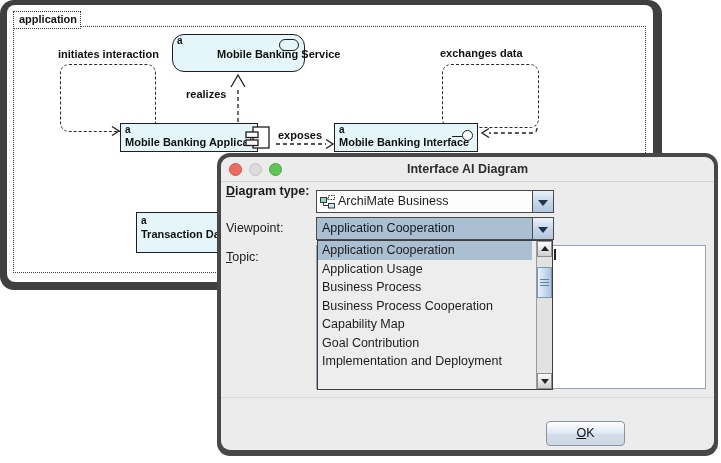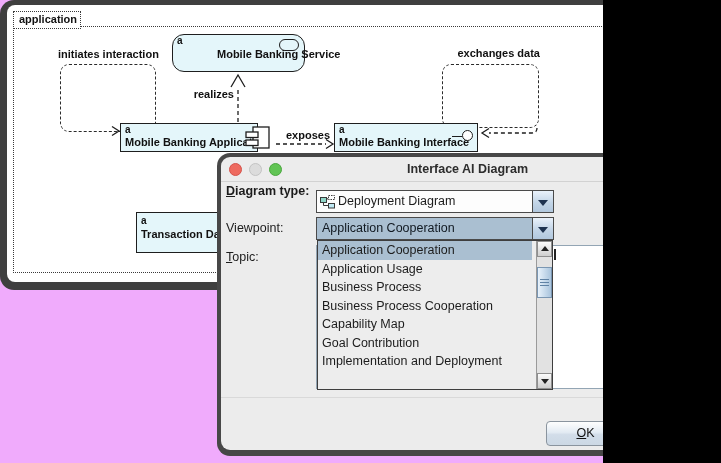--- a/index.html
+++ b/index.html
@@ -1,30 +1,30 @@
 <!DOCTYPE html>
 <html><head>
 <meta charset="utf-8">
 <style>
   html,body{margin:0;padding:0;background:#000;}
-  #screen{position:relative;width:603px;height:463px;background:#f0abfc;overflow:hidden;
+  #screen{position:relative;width:721px;height:463px;background:#ffffff;overflow:hidden;
           font-family:"Liberation Sans",sans-serif;}
   
   #app-frame{position:absolute;left:0;top:0;width:662px;height:290px;background:#3f3f3f;border-radius:14px;}
   #app-canvas{position:absolute;left:7px;top:5px;width:646px;height:277px;background:#fff;border-radius:8px;}
   
   #diagram{position:absolute;left:0;top:0;width:721px;height:300px;color:#111;}
   .group-rect{position:absolute;left:13px;top:26px;width:631px;height:245px;border:1px dotted #3a3a3a;}
   .group-label{position:absolute;left:13px;top:11px;width:61px;height:15px;border:1px dotted #3a3a3a;
                background:#fff;font-size:11px;font-weight:bold;padding:1px 0 0 5px;}
   .el{position:absolute;background:#e4f6fa;border:1.3px solid #1e1e1e;box-sizing:border-box;}
   .el .badge{position:absolute;left:4px;top:1px;font-size:10px;font-weight:bold;line-height:10px;}
   .el .el-label{position:absolute;left:4px;top:12px;font-size:11px;font-weight:bold;white-space:nowrap;}
   .dashedbox{position:absolute;border:1.4px dashed #2a2a2a;border-radius:9px;box-sizing:border-box;background:transparent;}
-  .free-label{position:absolute;font-size:11px;font-weight:bold;text-align:right;white-space:nowrap;}
+  .free-label{position:absolute;font-size:11px;font-weight:bold;text-align:left;white-space:nowrap;}
   #service{left:172px;top:34px;width:133px;height:38px;border-radius:12px;}
   #service .el-label{top:13px;margin-left:40px;}
   .oval-ic{position:absolute;right:5px;top:4px;width:20px;height:12px;border:1.3px solid #1e1e1e;
            border-radius:7px;box-sizing:border-box;}
   #app-el{left:120px;top:123px;width:138px;height:29px;}
   #iface-el{left:334px;top:123px;width:144px;height:29px;}
   #trans-el{left:136px;top:212px;width:112px;height:41px;}
   #trans-el .badge{top:3px;}
   #trans-el .el-label{top:15px;}
   #init-box{left:60px;top:64px;width:96px;height:68px;}
@@ -166,21 +166,21 @@
     <div class="fld-label" style="top:27px;font-weight:bold;"><u>D</u><span>iagram type:</span></div>
     <div class="combo" id="combo-type">
       <span class="type-ic">
         <svg width="15" height="14" viewBox="0 0 15 14">
           <rect x="0.5" y="2.5" width="6" height="5" fill="#8fd6c8" stroke="#3a3a3a"></rect>
           <rect x="8.5" y="0.5" width="6" height="4" fill="#ffffff" stroke="#3a3a3a" stroke-dasharray="1.5 1"></rect>
           <rect x="8.5" y="8.5" width="6" height="4.5" fill="#bfe9f4" stroke="#3a3a3a"></rect>
           <path d="M6.5,5 L8.5,2.5 M3.5,7.5 L3.5,10.5 L8.5,10.5" fill="none" stroke="#3a3a3a"></path>
         </svg>
       </span>
-      <span class="val">Deployment Diagram</span>
+      <span class="val">ArchiMate Business</span>
       <span class="arrow-btn">
         <span class="tri-down"></span>
       </span>
     </div>
 
     <div class="fld-label" style="top:64px;">Viewpoint:</div>
     <div class="combo" id="combo-vp">
       <span class="val">Application Cooperation</span>
       <span class="arrow-btn">
         <span class="tri-down"></span>

